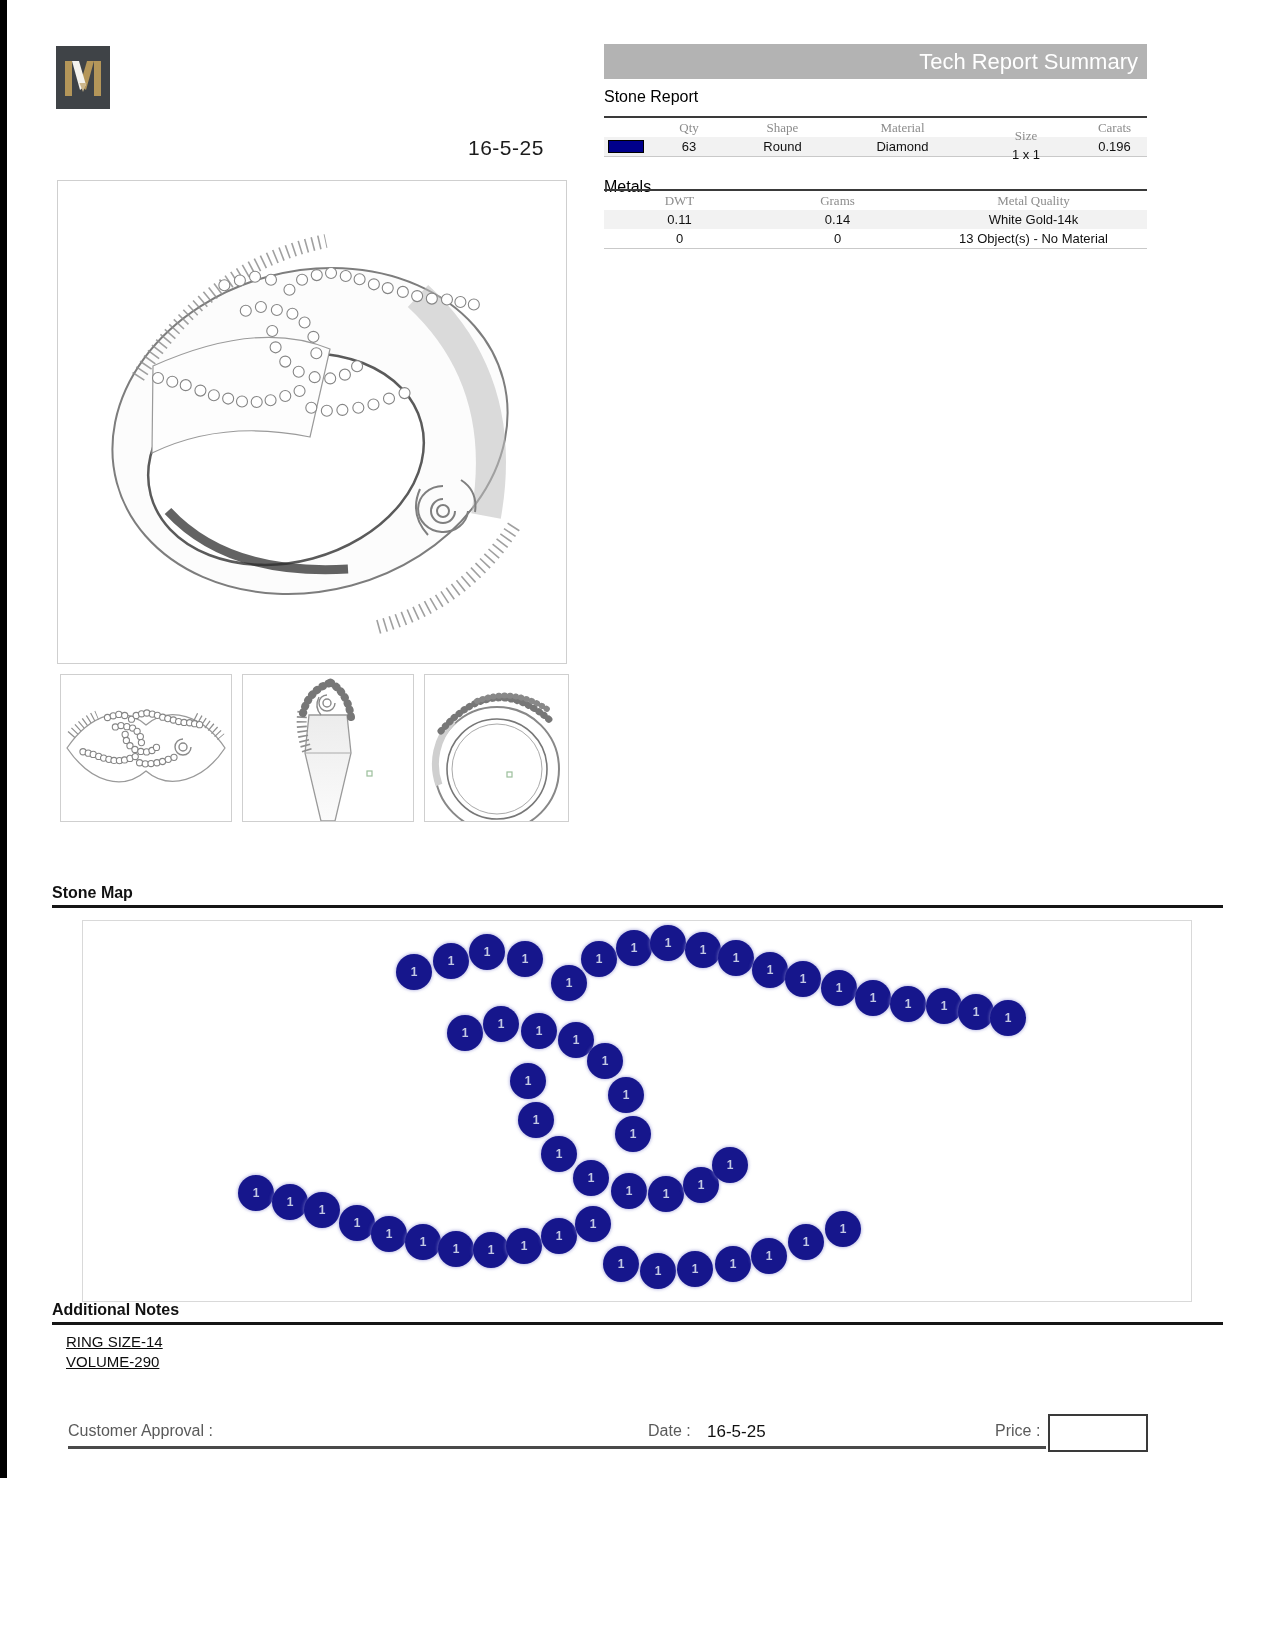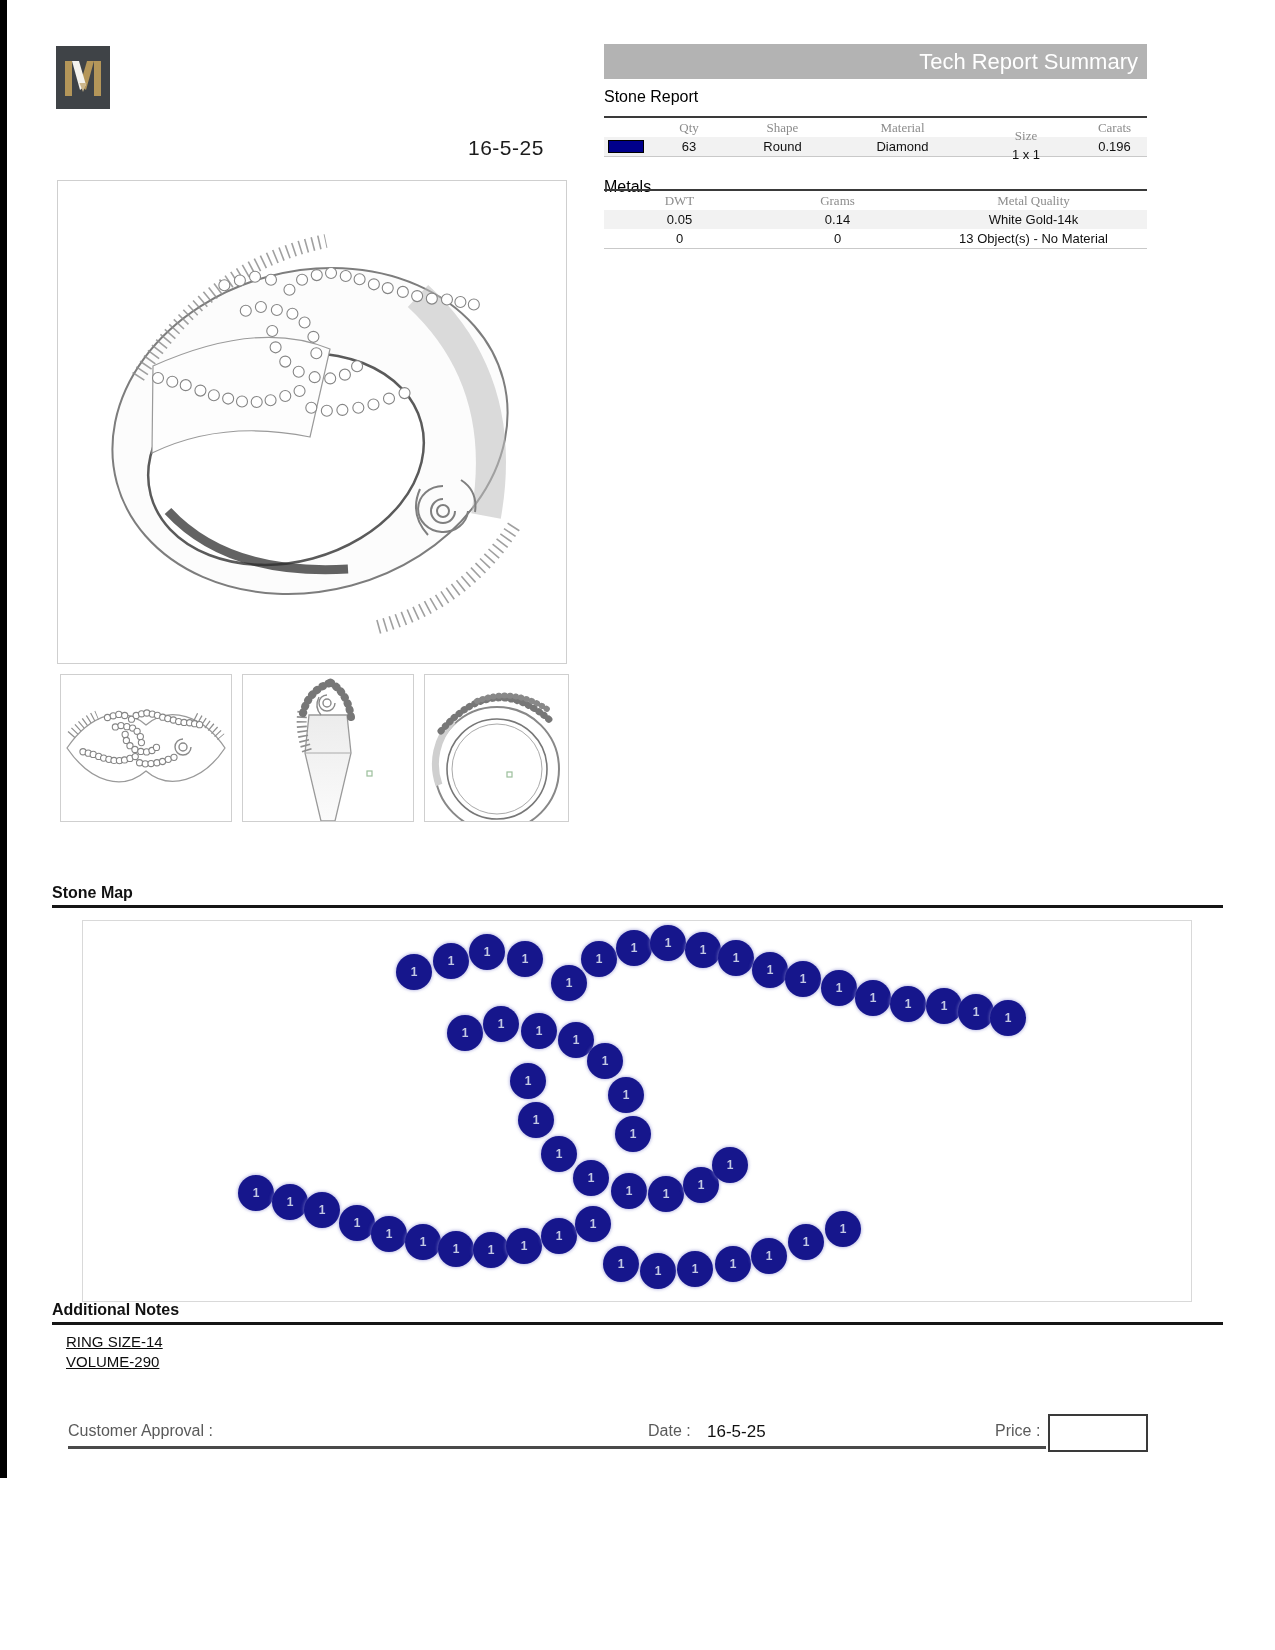--- a/index.html
+++ b/index.html
@@ -88,21 +88,21 @@
   </div>
 
   <div class="sec-head" style="left:604px;top:178px;">Metals</div>
   <div class="tbl" style="top:189px;">
     <div class="trow thead">
       <div class="tcell m-dwt">DWT</div>
       <div class="tcell m-gr">Grams</div>
       <div class="tcell m-mq">Metal Quality</div>
     </div>
     <div class="trow gray">
-      <div class="tcell m-dwt">0.05</div>
+      <div class="tcell m-dwt">0.11</div>
       <div class="tcell m-gr">0.14</div>
       <div class="tcell m-mq">White Gold-14k</div>
     </div>
     <div class="trow bline">
       <div class="tcell m-dwt">0</div>
       <div class="tcell m-gr">0</div>
       <div class="tcell m-mq">13 Object(s) - No Material</div>
     </div>
   </div>
 

